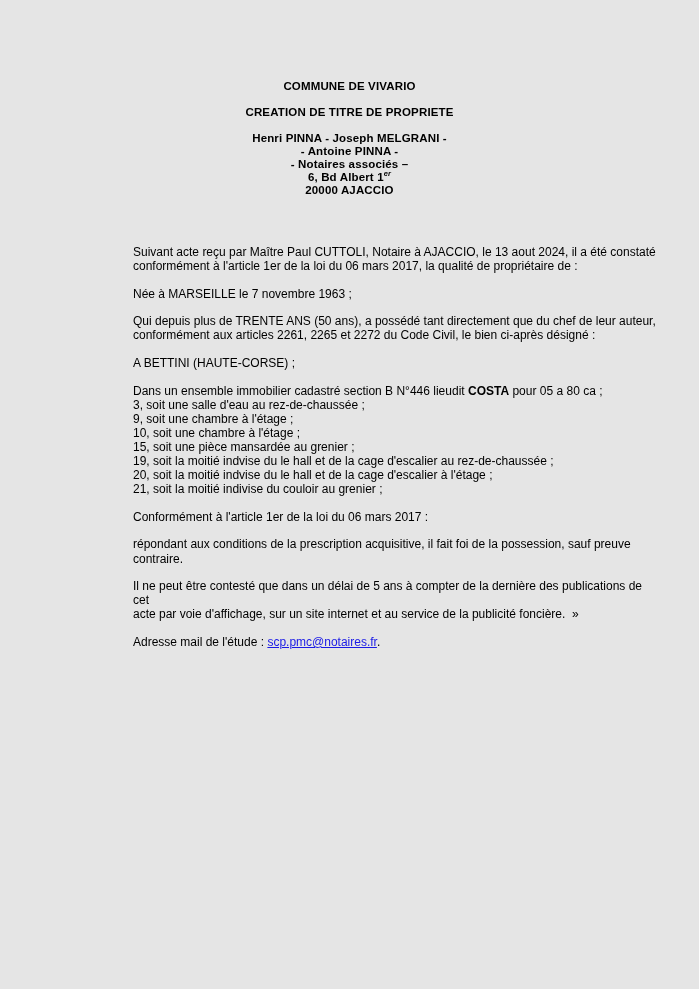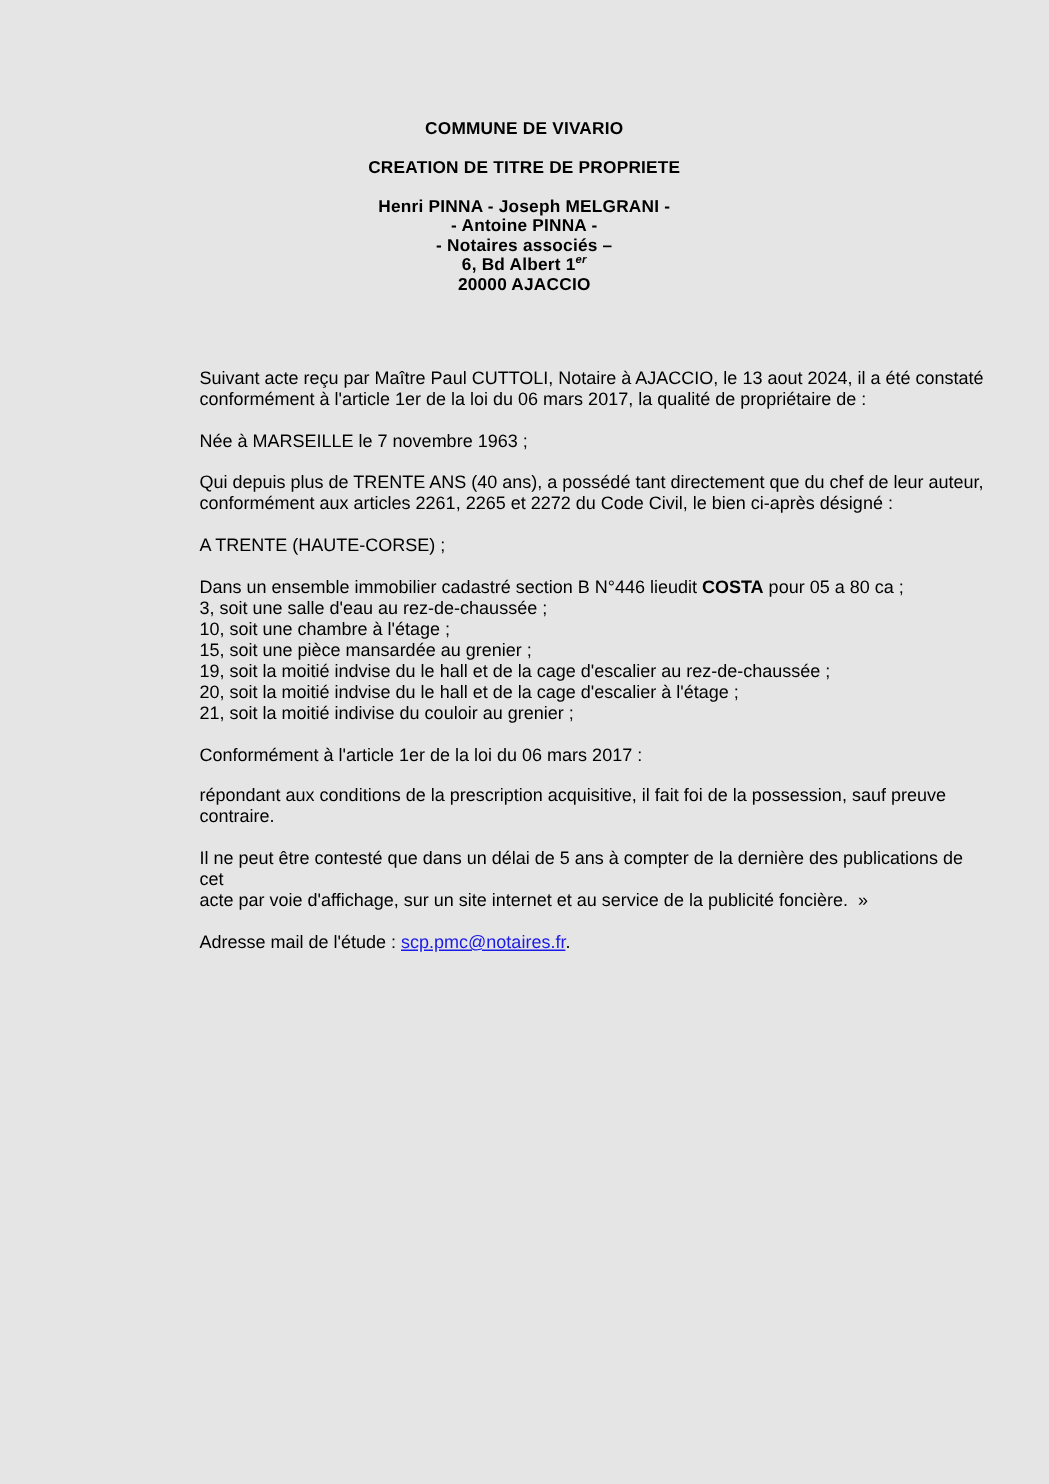--- a/index.html
+++ b/index.html
@@ -107,31 +107,32 @@
     <p class="para">
       <span class="line">Suivant acte reçu par Maître Paul CUTTOLI, Notaire à AJACCIO, le 13 aout 2024, il a été constaté</span>
       <span class="line">conformément à l'article 1er de la loi du 06 mars 2017, la qualité de propriétaire de :</span>
     </p>
 
     <p class="para">
       <span class="line">Née à MARSEILLE le 7 novembre 1963 ;</span>
     </p>
 
     <p class="para">
-      <span class="line">Qui depuis plus de TRENTE ANS (40 ans), a possédé tant directement que du chef de leur auteur,</span>
+      <span class="line">Qui depuis plus de TRENTE ANS (50 ans), a possédé tant directement que du chef de leur auteur,</span>
       <span class="line">conformément aux articles 2261, 2265 et 2272 du Code Civil, le bien ci-après désigné :</span>
     </p>
 
     <p class="para">
-      <span class="line">A TRENTE (HAUTE-CORSE) ;</span>
+      <span class="line">A BETTINI (HAUTE-CORSE) ;</span>
     </p>
 
     <p class="para lot-list">
       <span class="line"><span>Dans un ensemble immobilier cadastré section B N°446 lieudit </span><span class="b">COSTA</span><span> pour 05 a 80 ca ;</span></span>
       <span class="line">3, soit une salle d'eau au rez-de-chaussée ;</span>
+      <span class="line">9, soit une chambre à l'étage ;</span>
       <span class="line">10, soit une chambre à l'étage ;</span>
       <span class="line">15, soit une pièce mansardée au grenier ;</span>
       <span class="line">19, soit la moitié indvise du le hall et de la cage d'escalier au rez-de-chaussée ;</span>
       <span class="line">20, soit la moitié indvise du le hall et de la cage d'escalier à l'étage ;</span>
       <span class="line">21, soit la moitié indivise du couloir au grenier ;</span>
     </p>
 
     <p class="para">
       <span class="line">Conformément à l'article 1er de la loi du 06 mars 2017 :</span>
     </p>

